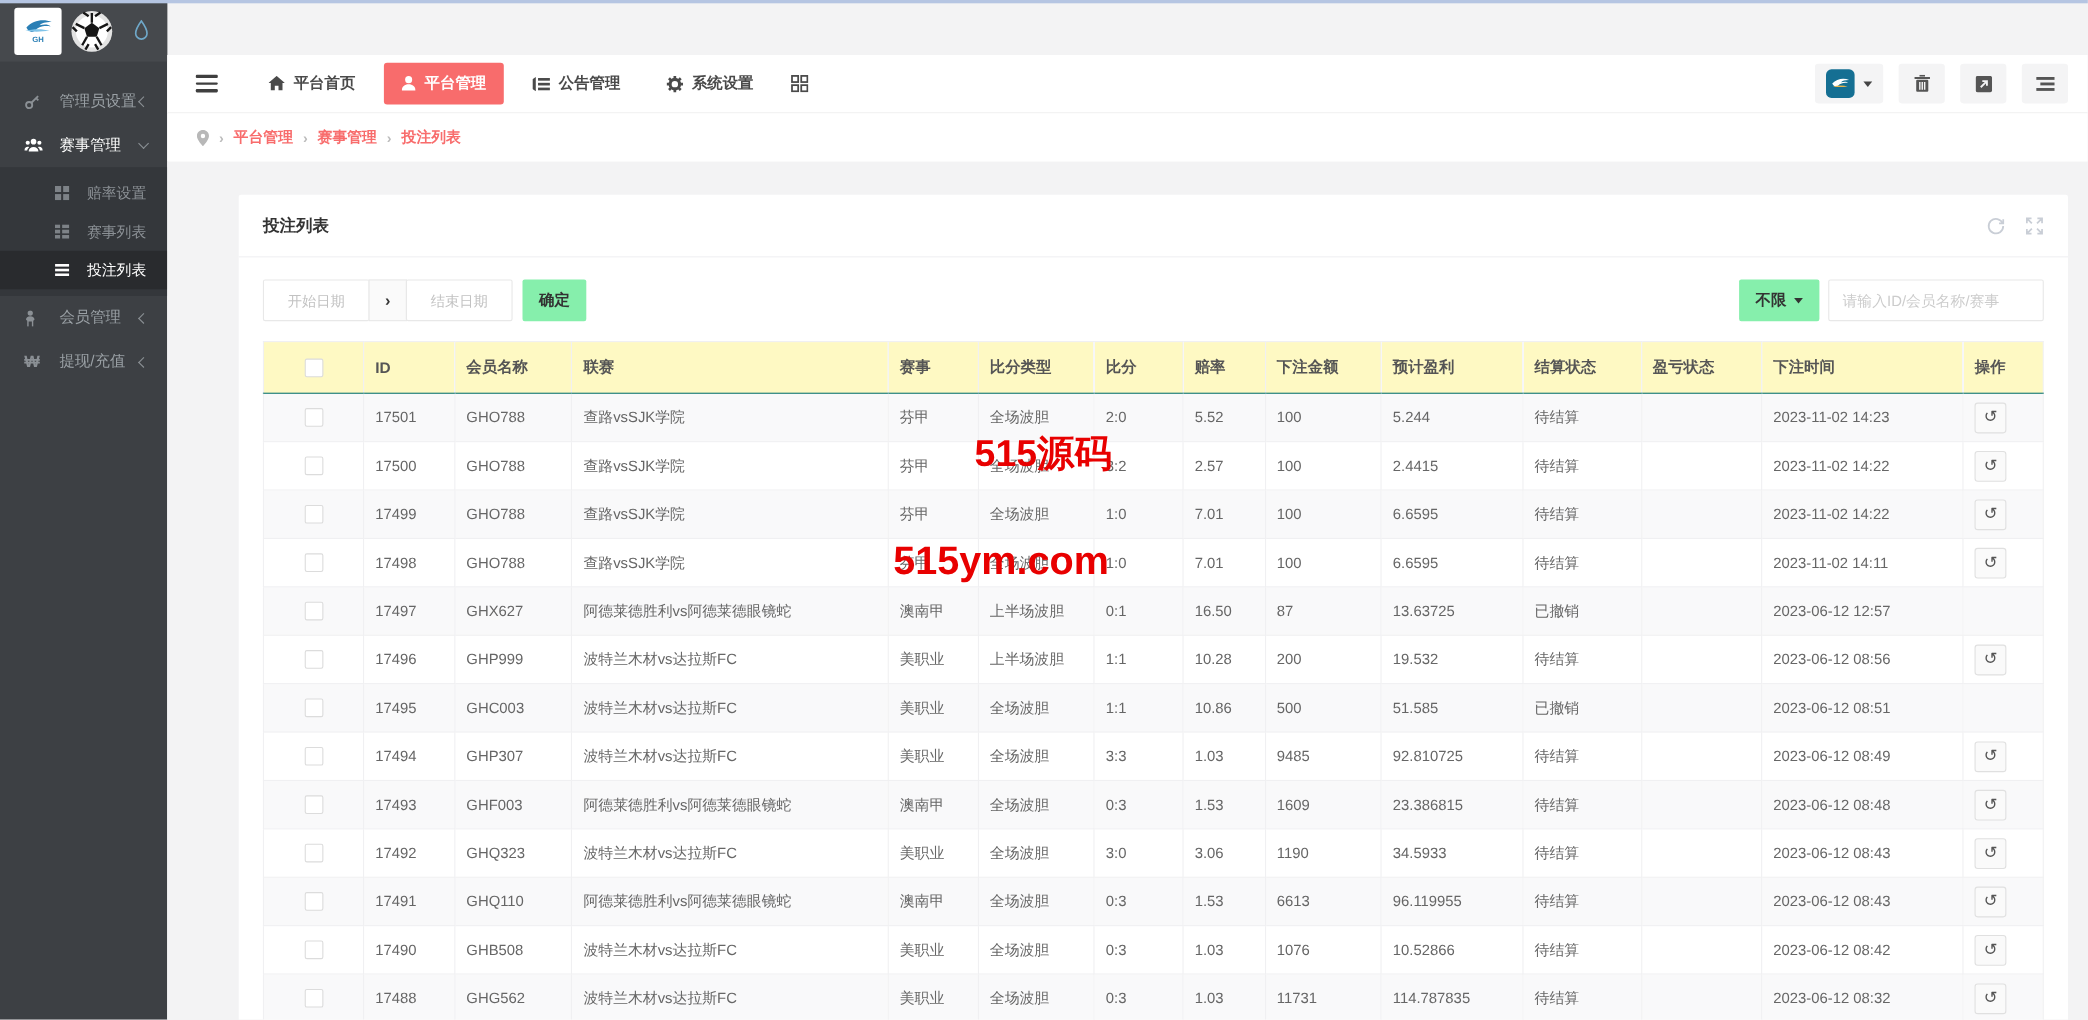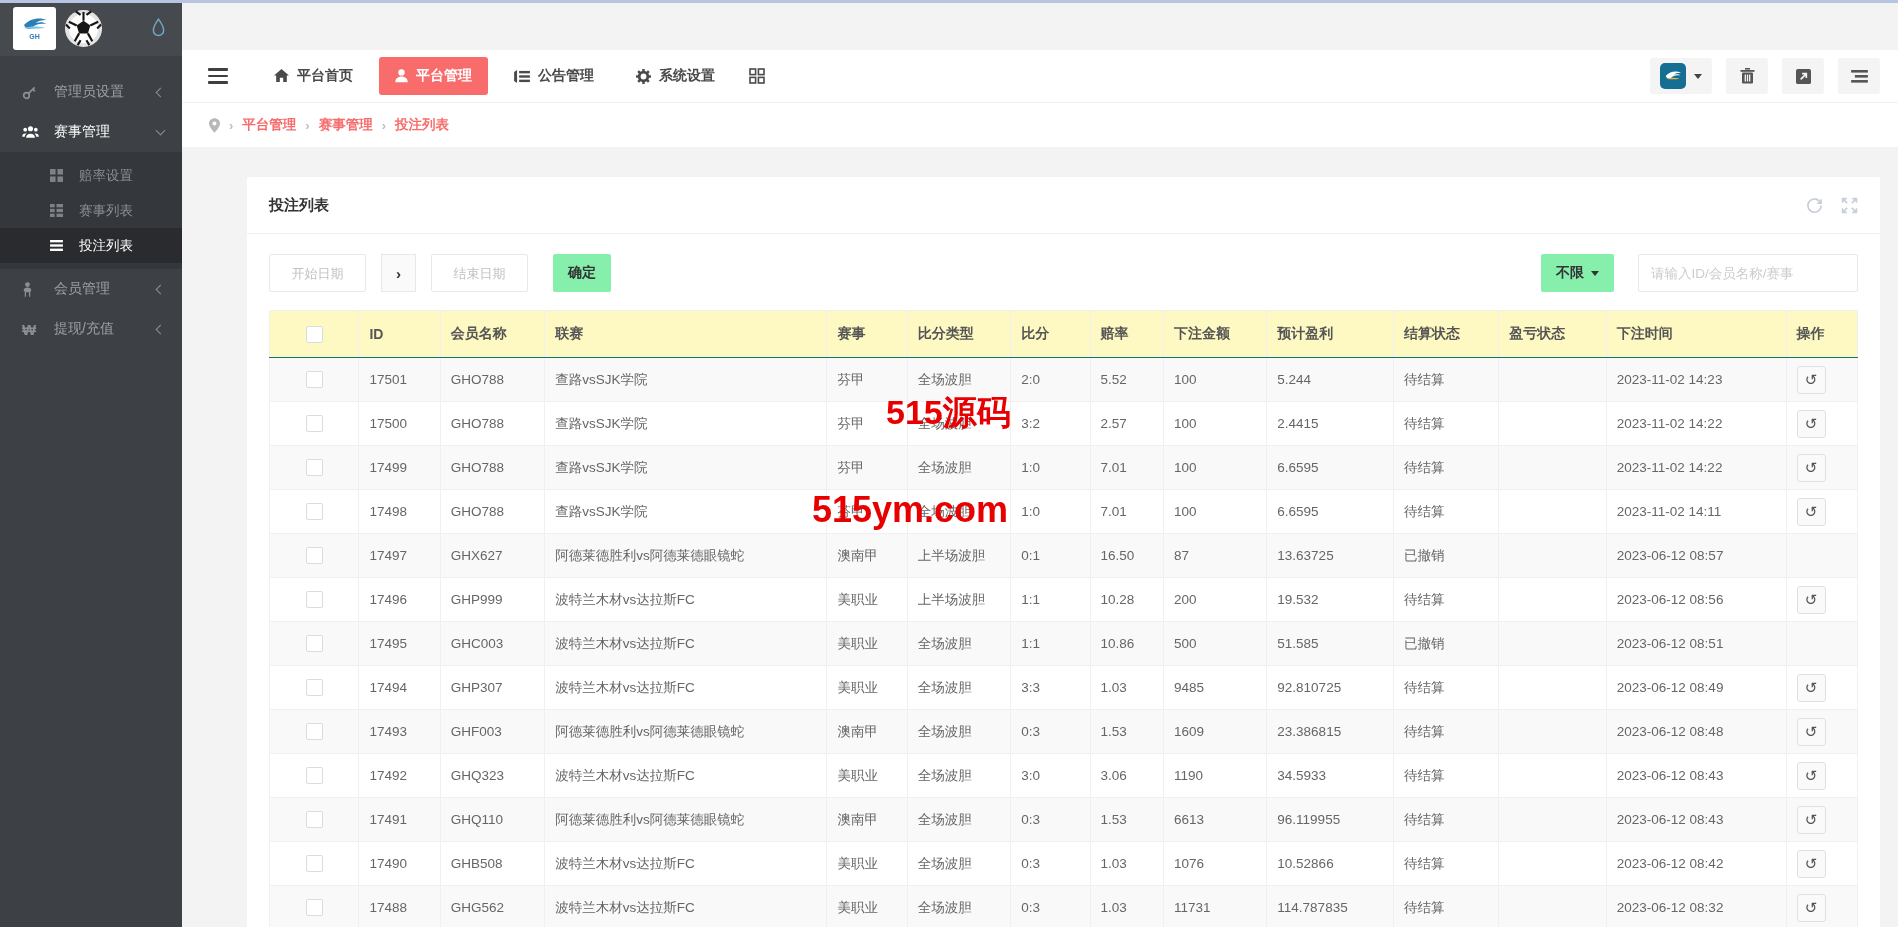--- a/index.html
+++ b/index.html
@@ -2,21 +2,21 @@
 <html><head>
 <meta charset="utf-8">
 <style>
   * { margin:0; padding:0; box-sizing:border-box; }
   html,body { width:1898px; height:927px; overflow:hidden; background:#f3f3f4;
     font-family:"Liberation Sans","DejaVu Sans",sans-serif; }
   .topline { position:absolute; left:0; top:0; width:100%; height:3px; background:#b5c5e2; z-index:50; }
   .app { display:flex; width:100%; height:100%; }
 
   
-  .sidebar { width:182px; background:#3d4044; flex:none; display:flex; flex-direction:column; }
+  .sidebar { width:152px; background:#3d4044; flex:none; display:flex; flex-direction:column; }
   .side-header { height:56px; background:#46494d; display:flex; align-items:center; padding:0 16px 0 13px; }
   .logo-box { width:43px; height:43px; background:#fff; border-radius:3px; display:flex; flex-direction:column;
     align-items:center; justify-content:center; }
   .logo-box .gh { font-size:7px; color:#2a7fb5; font-weight:bold; line-height:6px; }
   .ball { margin-left:8px; }
   .drop { margin-left:auto; }
   .menu { padding-top:16px; }
   .menu-item { height:40px; display:flex; align-items:center; padding:0 18px 0 22px; color:#9aa0a5;
     font-size:14px; cursor:pointer; }
   .menu-item .mi-icon { width:20px; margin-right:12px; display:flex; color:#8b9095; }
@@ -56,33 +56,33 @@
   .crumb-link { color:#f86c6c; font-size:13.5px; font-weight:bold; cursor:pointer; }
 
   .content { flex:1; padding:30px 18px 0 65px; background:#f3f3f4; overflow:hidden; }
   .panel { background:#fff; border-radius:2px; min-height:860px; }
   .panel-head { height:57px; display:flex; align-items:center; padding:0 22px; border-bottom:1px solid #f0f0f2; }
   .panel-title { font-size:15px; font-weight:bold; color:#333; }
   .panel-tools { margin-left:auto; display:flex; gap:18px; color:#c9ced6; }
   .panel-tools span { cursor:pointer; display:flex; }
 
   .panel-body { padding:20px 22px 0 22px; }
-  .filters { display:flex; align-items:center; margin-bottom:18px;gap:16px; }
+  .filters { display:flex; align-items:center; margin-bottom:18px; }
   .date-input { width:97px; height:38px; border:1px solid #e8e8e8; border-radius:2px; text-align:center;
     font-size:13px; color:#555; background:#fff; outline:none; }
   .date-input::placeholder { color:#c2c2c2; }
   .sep-box { width:35px; height:38px; border:1px solid #e8e8e8; background:#fafafa; display:flex;
     align-items:center; justify-content:center; font-weight:bold; color:#333; font-size:15px; margin:0 -1px; }
   .btn { height:38px; border:none; border-radius:2px; background:#86efac; font-size:14px; font-weight:bold;
     color:#333; padding:0 15px; cursor:pointer; }
   .btn.confirm { margin-left:9px; }
   .spacer { flex:1; }
   .scope-btn { display:flex; align-items:center; gap:7px; }
   .scope-btn .caret { border-top-color:#333; }
-  .search-input { width:220px; height:38px; border:1px solid #e8e8e8; border-radius:2px; margin-left:8px;
+  .search-input { width:196px; height:38px; border:1px solid #e8e8e8; border-radius:2px; margin-left:8px;
     padding:0 12px; font-size:13.5px; color:#555; outline:none; }
   .search-input::placeholder { color:#ccc; }
 
   table { width:100%; border-collapse:collapse; table-layout:fixed; }
   th, td { border:1px solid #f0f0f2; padding-left:10px; text-align:left; overflow:hidden; white-space:nowrap; }
   thead th { height:47px; font-size:14px; color:#555; font-weight:bold; border-bottom:1px solid #0f766e; background:#fef9c3; }
   tbody td { height:44px; font-size:13.5px; color:#666; }
   tbody tr:nth-child(odd) { background:#f9f9fa; }
   .col-check { text-align:center; padding-left:0; }
   input[type="checkbox"] { appearance:none; -webkit-appearance:none; width:17px; height:17px;
@@ -462,21 +462,21 @@
                   <td>GHX627</td>
                   <td>阿德莱德胜利vs阿德莱德眼镜蛇</td>
                   <td>澳南甲</td>
                   <td>上半场波胆</td>
                   <td>0:1</td>
                   <td>16.50</td>
                   <td>87</td>
                   <td>13.63725</td>
                   <td>已撤销</td>
                   <td></td>
-                  <td>2023-06-12 08:57</td>
+                  <td>2023-06-12 12:57</td>
                   <td></td>
                 </tr>
                 <tr>
                   <td class="col-check"><input type="checkbox" style=""></td>
                   <td>17496</td>
                   <td>GHP999</td>
                   <td>波特兰木材vs达拉斯FC</td>
                   <td>美职业</td>
                   <td>上半场波胆</td>
                   <td>1:1</td>

